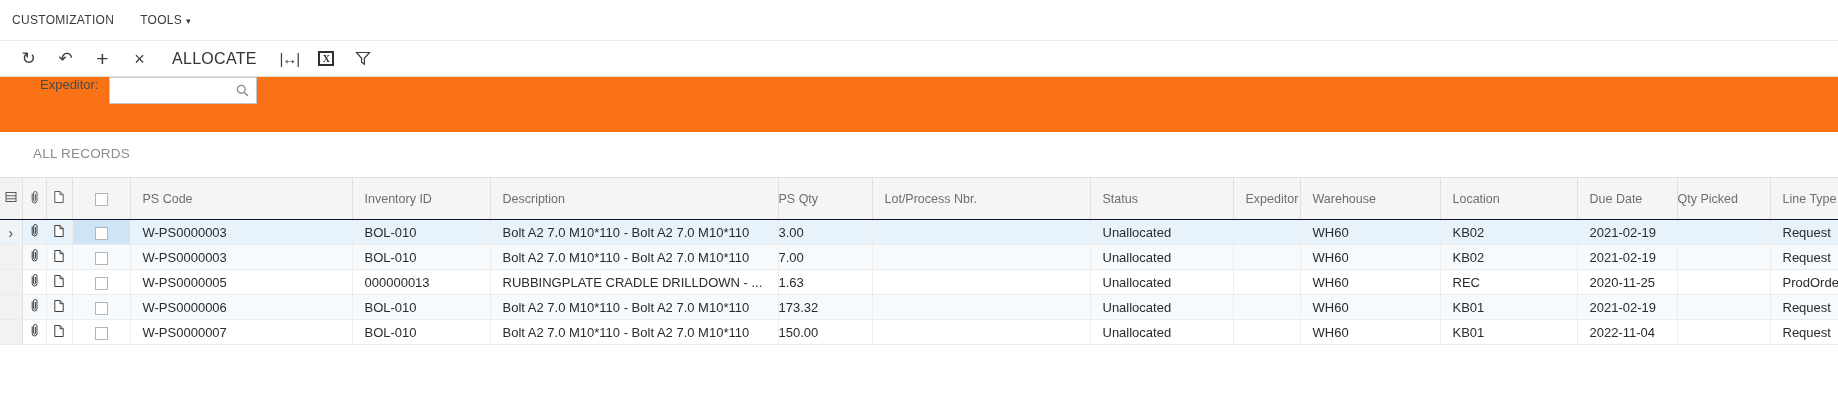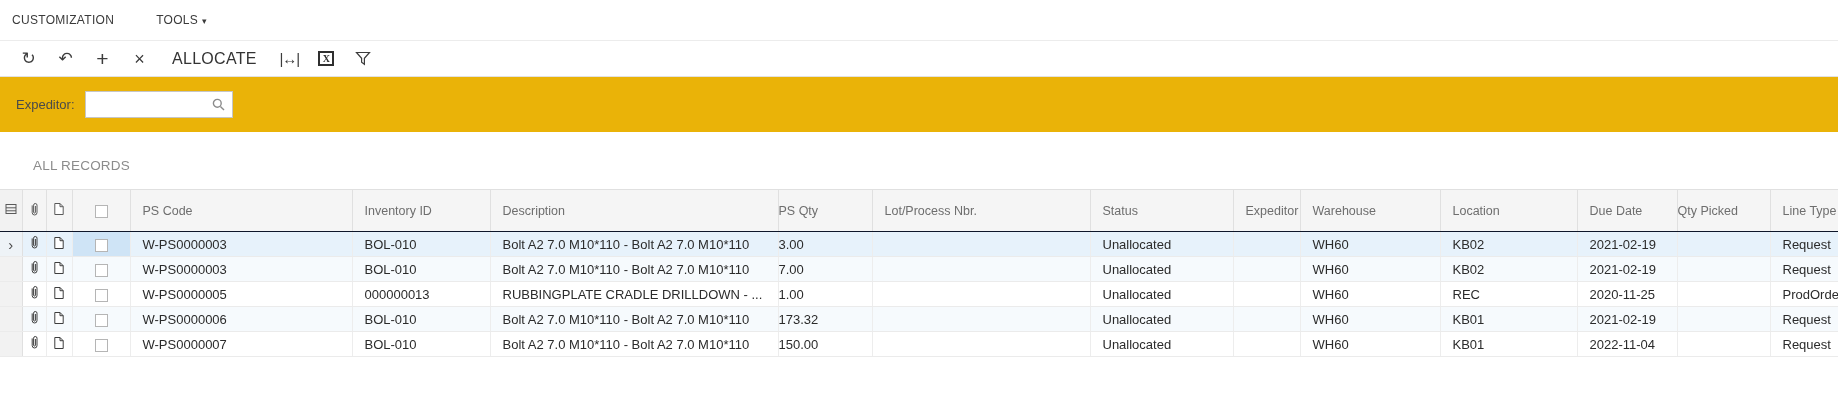--- a/index.html
+++ b/index.html
@@ -7,53 +7,53 @@
               font-family:"Liberation Sans", sans-serif; color:#2b2b2b; }
 
   
   .app-header { height:40px; display:flex; align-items:center;
                 justify-content:space-between; padding:0 22px 0 12px; }
   .page-title { font-size:19px; color:#111; background:#ffff00;
                 padding:2px 7px 3px 4px; position:relative; }
   .page-title::after { content:""; position:absolute; left:-3px; bottom:-5px;
                 width:68%; height:6px; background:#ffff00;
                 transform:rotate(-0.8deg) skewX(-15deg); }
-  .header-links { display:flex; align-items:center; gap:42px;
+  .header-links { display:flex; align-items:center; gap:26px;
                 font-size:12px; color:#3a3a3a; letter-spacing:.3px; }
   .header-link { cursor:pointer; }
   .caret { font-size:9px; color:#3a3a3a; margin-left:4px; }
 
   
   .toolbar { height:37px; border-top:1px solid #ececec; border-bottom:1px solid #e2e2e2;
              display:flex; align-items:center; padding-left:10px; }
   .tb-btn { min-width:37px; height:30px; display:flex; align-items:center;
             justify-content:center; color:#3c3c3c; cursor:pointer; }
   .glyph { font-size:17px; line-height:1; }
   .glyph-plus { font-size:21px; }
   .glyph-x { font-size:18px; }
   .tb-text { font-size:16px; letter-spacing:.3px; color:#333; padding:0 14px; }
   .fit-glyph { font-size:15px; letter-spacing:-1px; }
   .excel-box { width:16px; height:15px; border:2px solid #2f2f2f; display:flex;
                align-items:center; justify-content:center;
                font:bold 10px "Liberation Serif", serif; color:#2f2f2f; }
 
   
-  .filter-panel { height:55px; background:#eab308; display:flex;
-                  align-items:center; padding-left:16px; }
+  .filter-panel { height:55px; background:#f97316; display:flex;
+                  padding-left:40px; }
   .filter-label { font-size:13px; color:#4a4a4a; margin-right:10px; }
   .search-box { width:148px; height:27px; background:#fff;
                 border:1px solid #c6c6c6; display:flex; align-items:center; }
   .search-box input { flex:1; min-width:0; border:none; outline:none;
                 font-size:13px; padding:0 4px 0 7px; font-family:inherit; }
   .search-icon-wrap { padding-right:7px; display:flex; align-items:center; cursor:pointer; }
 
   
   .tabs { display:flex; padding-left:18px; margin-top:9px; }
   .tab { font-size:13.5px; letter-spacing:.2px; padding:5px 15px 9px;
-         margin-right:4px; color:#8c8c8c; cursor:pointer; border-bottom:3px solid transparent;margin-top:12px; }
+         margin-right:4px; color:#8c8c8c; cursor:pointer; border-bottom:3px solid transparent; }
   .tab.active { color:#1a87d0; border-bottom-color:#1a87d0; }
 
   
   .grid-wrap { margin-top:4px; }
   table { width:1838px; border-collapse:collapse; table-layout:fixed; }
   thead th { height:42px; background:#f5f5f5; color:#6e6e6e; font-weight:normal;
              font-size:12.5px; text-align:left; padding:0 0 0 12px;
              border-top:1px solid #e0e0e0; border-bottom:1px solid #0f172a;
              border-right:1px solid #e0e0e0; vertical-align:middle;
              white-space:nowrap; overflow:hidden; }
@@ -251,21 +251,21 @@
       <td class="icon-col">
         <svg width="12" height="14" viewBox="0 0 12 14">
               <path d="M1.8 1.5 h5.2 l3.2 3.2 v7.8 h-8.4 z" fill="#fff" stroke="#3e3e3e"></path>
               <path d="M7 1.5 v3.2 h3.2" fill="none" stroke="#3e3e3e"></path>
             </svg>
       </td>
       <td class="icon-col cell-checkbox"><span class="checkbox"></span></td>
       <td>W-PS0000005</td>
       <td>000000013</td>
       <td>RUBBINGPLATE CRADLE DRILLDOWN - ...</td>
-      <td class="num">1.00</td>
+      <td class="num">1.63</td>
       <td></td>
       <td>Unallocated</td>
       <td></td>
       <td>WH60</td>
       <td>REC</td>
       <td>2020-11-25</td>
       <td class="num"></td>
       <td class="last-col">ProdOrder</td>
     </tr>
         <tr class="alt">

